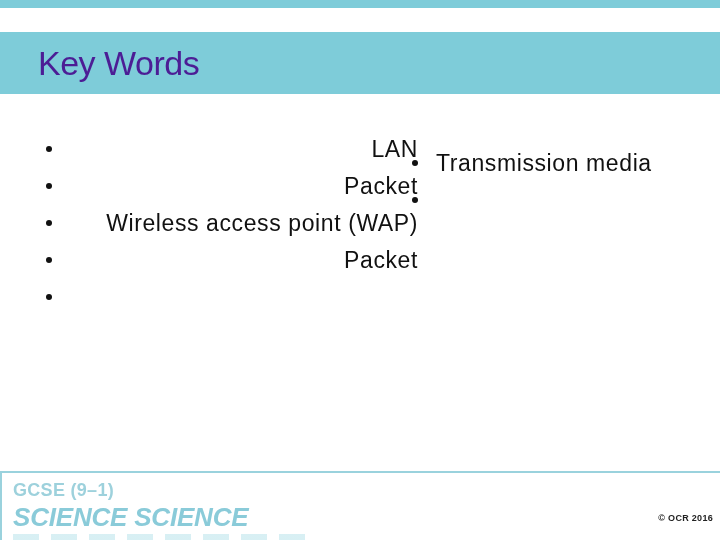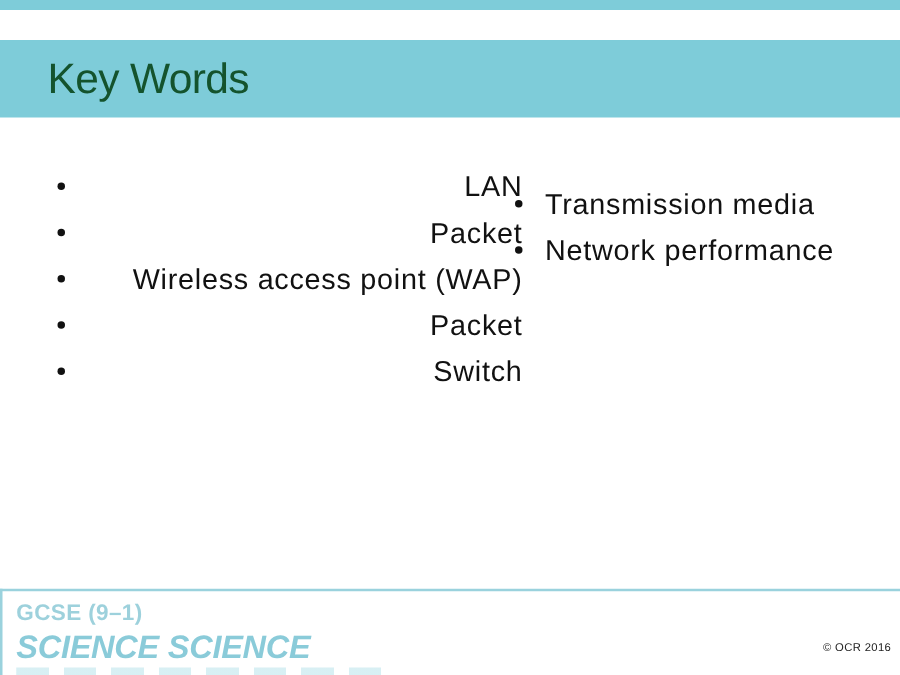--- a/index.html
+++ b/index.html
@@ -29,21 +29,21 @@
     width: 720px; height: 62px;
     background: #7eccd9;
   }
   .title-band h1 {
     position: absolute;
     left: 38px; top: 0;
     line-height: 62px;
     font-size: 34px;
     font-weight: 400;
     letter-spacing: -0.5px;
-    color: #14532d;
+    color: #4c1d95;
     white-space: nowrap;
   }
 
   
   ul.bullets {
     position: absolute;
     list-style: none;
     color: #111111;
     font-size: 23px;
     letter-spacing: 0.6px;
@@ -98,20 +98,21 @@
     letter-spacing: -0.2px;
     color: #8acbd9;
     white-space: nowrap;
   }
   .copyright {
     position: absolute;
     right: 7px; top: 513px;
     font-size: 9px;
     color: #222222;
     letter-spacing: 0.3px;
+    font-weight: bold;
   }
   
   .clipped-deco {
     position: absolute;
     left: 13px; bottom: 0;
     width: 300px; height: 6px;
     background: repeating-linear-gradient(
       90deg,
       rgba(126, 204, 218, 0.30) 0px, rgba(126, 204, 218, 0.30) 26px,
       rgba(126, 204, 218, 0.0) 26px, rgba(126, 204, 218, 0.0) 38px
@@ -141,32 +142,30 @@
     <li>
       <span class="dot"></span>
       <span>Wireless access point (WAP)</span>
     </li>
     <li>
       <span class="dot"></span>
       <span>Packet</span>
     </li>
     <li>
       <span class="dot"></span>
-      <span>Switch</span>
     </li>
   </ul>
 
   <ul class="bullets right">
     <li>
       <span class="dot"></span>
       <span>Transmission media</span>
     </li>
     <li>
       <span class="dot"></span>
-      <span>Network performance</span>
     </li>
   </ul>
 
   <div class="footer-line"></div>
   <div class="footer-left-strip"></div>
 
   <div class="brand">
     <div class="brand-top">GCSE (9–1)</div>
     <div class="brand-main">SCIENCE SCIENCE</div>
   </div>

